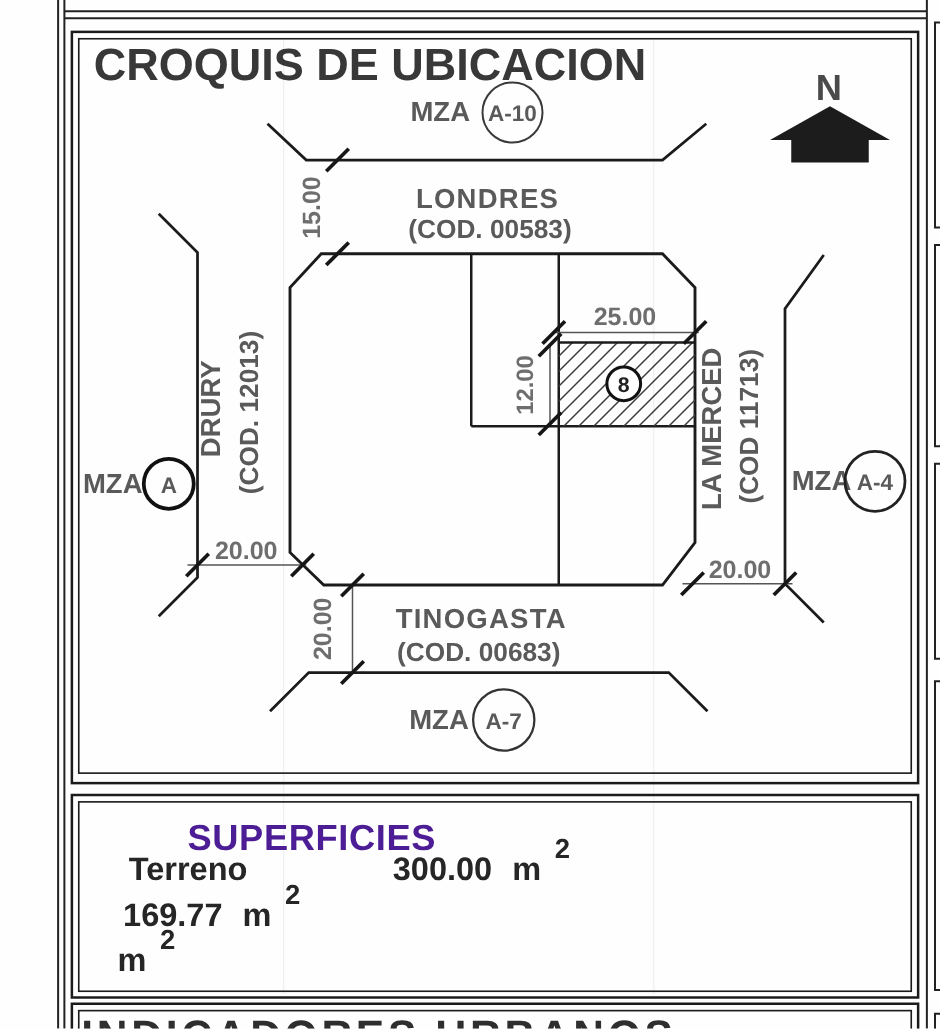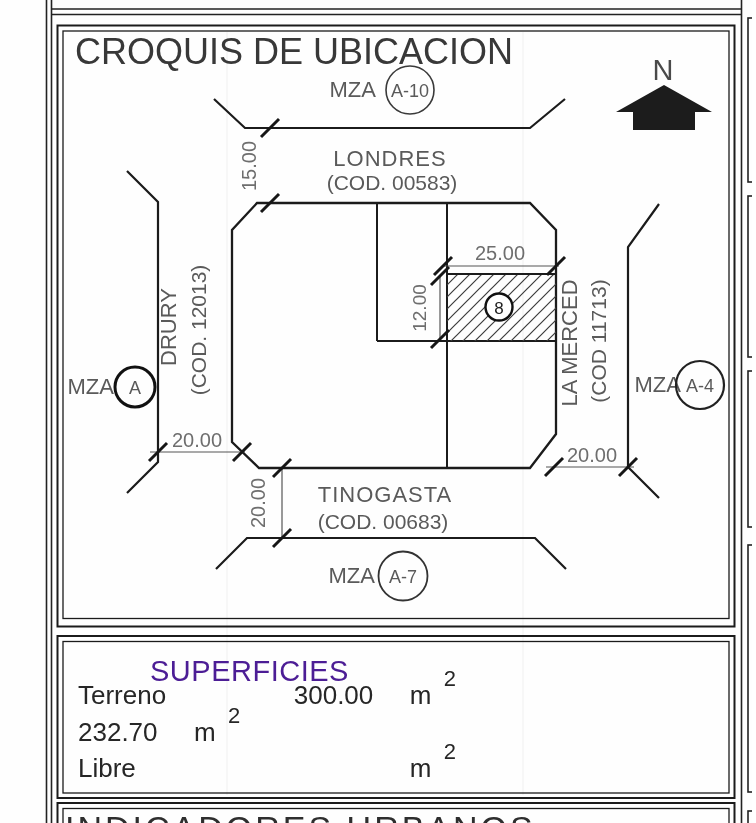--- a/index.html
+++ b/index.html
@@ -1,25 +1,25 @@
 <!DOCTYPE html>
 <html><head>
 <meta charset="utf-8">
 <style>
   html,body{margin:0;padding:0;background:#ffffff;}
   #page{position:relative;width:752px;height:823px;background:#fefefe;overflow:hidden;
-        font-family:"Liberation Sans", sans-serif;}
+        font-family:"Liberation Sans", sans-serif;font-weight:bold;}
   svg{position:absolute;left:0;top:0;}
   svg text{font-family:"Liberation Sans", sans-serif;}
   .sup-title{position:absolute;left:150px;top:655px;width:150px;text-align:center;
              font-size:29px;color:#4c1d95;letter-spacing:0.5px;}
   .sup-rows{position:absolute;left:78px;top:682px;width:378px;color:#262626;}
   .sup-row{display:flex;height:36.5px;align-items:flex-start;font-size:26px;line-height:1.05;}
-  .sup-label{flex:1;text-align:left;}
-  .sup-value{width:100px;}
+  .sup-label{flex:1;text-align:left;margin-left:25px;}
+  .sup-value{width:100px;text-align:right;}
   .sup-unit{width:26px;margin-left:16px;}
   .sup-exp{font-size:22px;position:relative;top:-15px;margin-left:8px;}
 </style>
 </head>
 <body>
 
 <div id="page">
 <svg width="756" height="823" viewBox="0 0 756 823">
   <defs>
     <pattern id="hatch" patternUnits="userSpaceOnUse" width="12" height="12">
@@ -164,23 +164,22 @@
 
 <div class="sup-title">SUPERFICIES</div>
 <div class="sup-rows">
   <div class="sup-row">
     <span class="sup-label">Terreno</span>
     <span class="sup-value">300.00</span>
     <span class="sup-unit">m</span>
     <span class="sup-exp">2</span>
   </div>
   <div class="sup-row">
-    <span class="sup-value">232.70</span>
+    <span class="sup-value">169.77</span>
     <span class="sup-unit">m</span>
     <span class="sup-exp">2</span>
   </div>
   <div class="sup-row">
-    <span class="sup-label">Libre</span>
     <span class="sup-unit">m</span>
     <span class="sup-exp">2</span>
   </div>
 </div>
 </div>
 
 </body></html>

